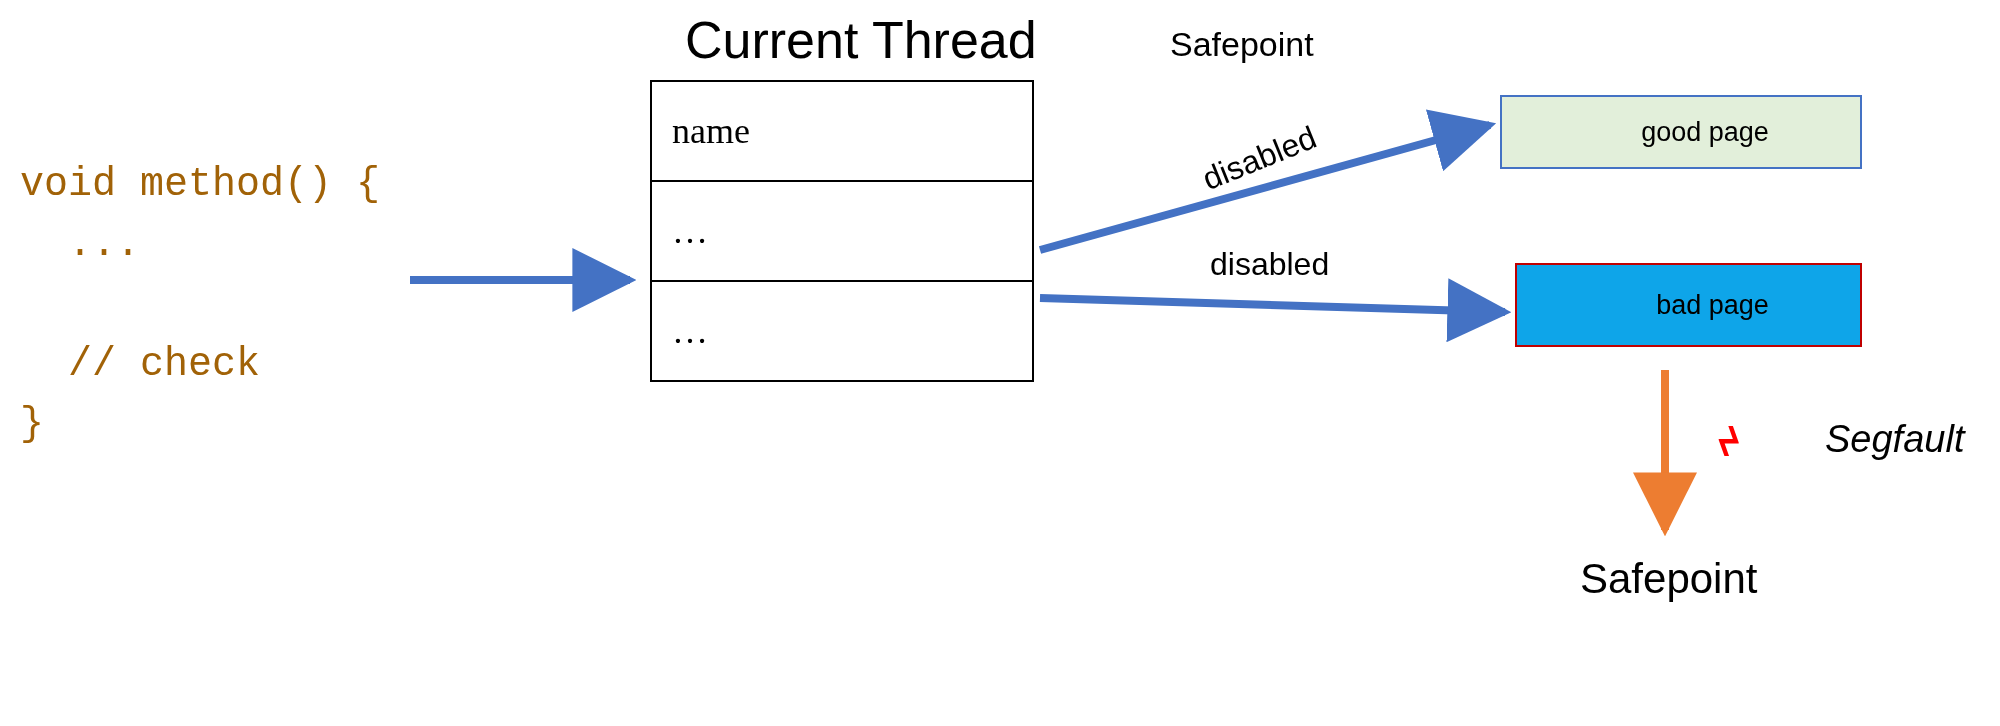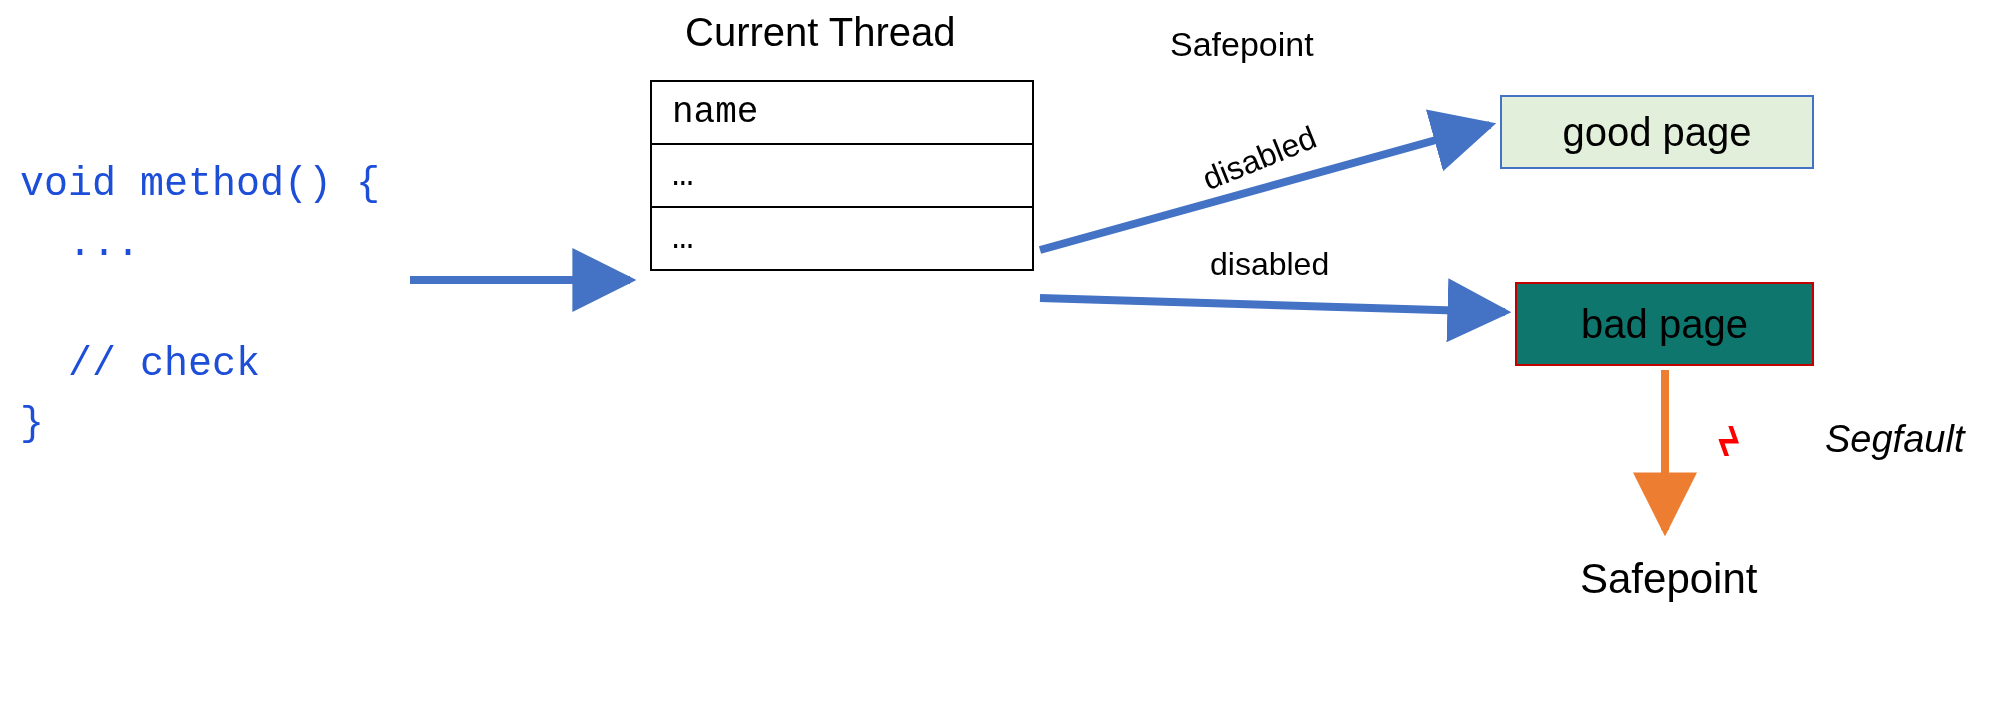--- a/index.html
+++ b/index.html
@@ -16,45 +16,45 @@
   }
 
   
   .code-block {
     position: absolute;
     left: 20px;
     top: 95px;
     font-family: "Consolas", "Courier New", monospace;
     font-size: 40px;
     line-height: 60px;
-    color: #1d4ed8;
+    color: #a16207;
     white-space: pre;
   }
 
   
   .thread-title {
     position: absolute;
     left: 685px;
     top: 10px;
-    font-size: 40px;
+    font-size: 52px;
     color: #000;
   }
   .thread-table {
     position: absolute;
     left: 650px;
     top: 80px;
     width: 380px;
     border: 2px solid #000;
     border-collapse: collapse;
   }
   .thread-table .cell {
     border-top: 2px solid #000;
-    padding: 10px 20px;
+    padding: 28px 20px;
     font-size: 36px;
-    font-family: Liberation Mono, monospace;
+    font-family: Liberation Serif, serif;
   }
   .thread-table .cell:first-child {
     border-top: none;
   }
 
   
   .safepoint-label {
     position: absolute;
     left: 1170px;
     top: 25px;
@@ -62,37 +62,38 @@
     color: #000;
   }
 
   
   .page-box {
     position: absolute;
     border: 2px solid;
     display: flex;
     align-items: center;
     justify-content: center;
-    font-size: 40px;
+    font-size: 27px;
+    padding-left: 48px;
   }
   .good-page {
     left: 1500px;
     top: 95px;
     width: 310px;
     height: 70px;
     background: #e2efda;
     border-color: #4472c4;
   }
   .bad-page {
     left: 1515px;
-    top: 282px;
+    top: 263px;
     width: 295px;
     height: 80px;
     border-color: #c00000;
-    background: #0f766e;
+    background: #0ea5e9;
   }
 
   
   .edge-label {
     position: absolute;
     font-size: 32px;
     color: #000;
   }
 
   

